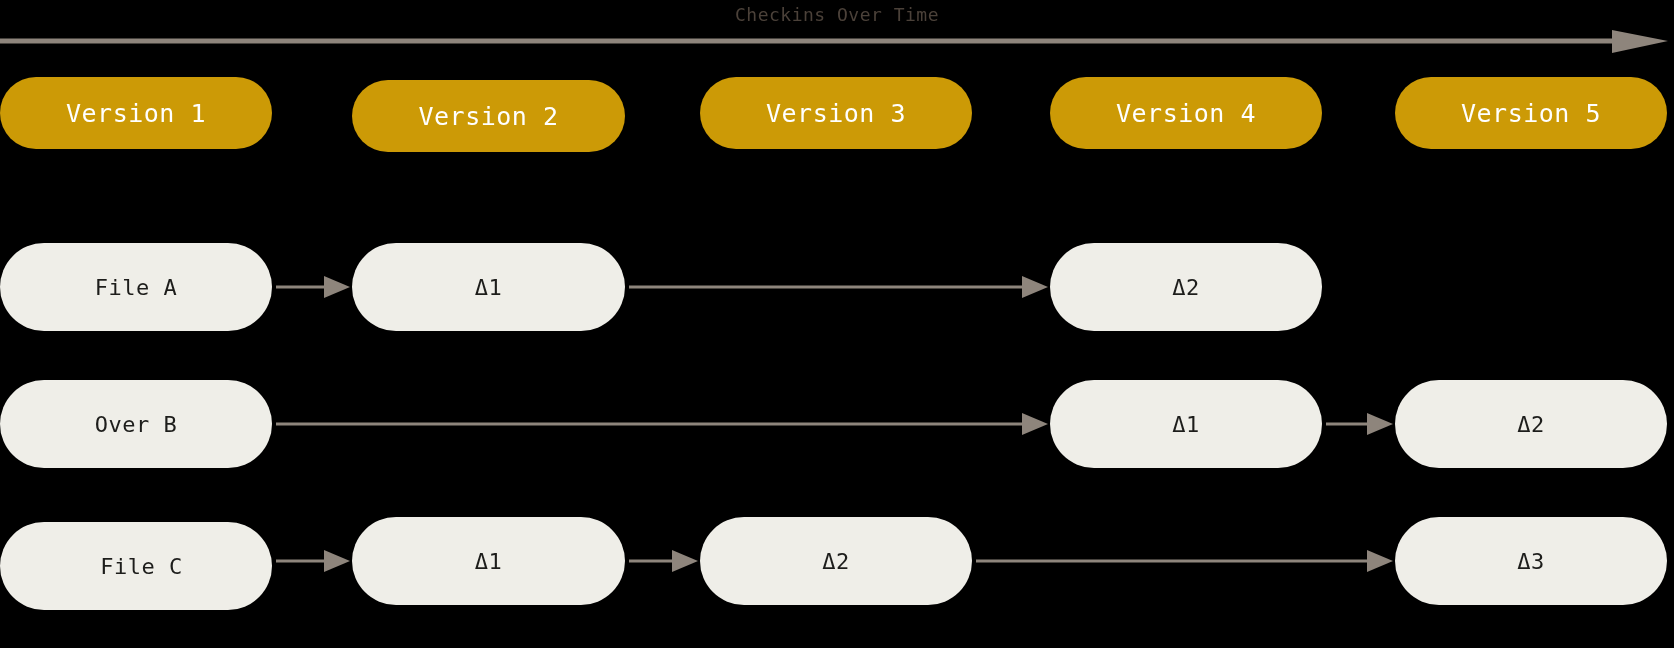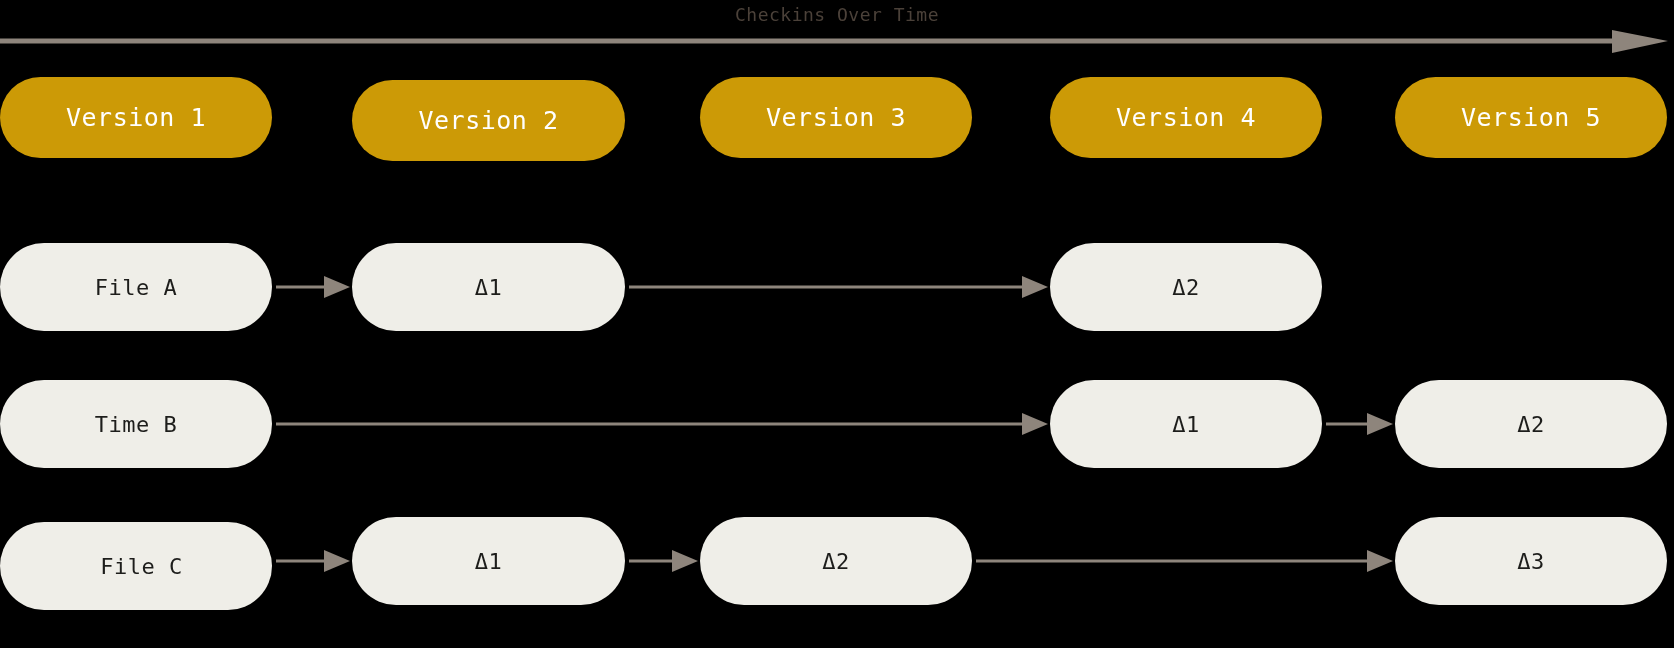--- a/index.html
+++ b/index.html
@@ -54,21 +54,21 @@
     font-family: "DejaVu Sans Mono", "Liberation Mono", monospace;
     white-space: pre;
     box-sizing: border-box;
   }
 
   .pill-version {
     background: #cc9a06;
     color: #ffffff;
     font-size: 25px;
     letter-spacing: 0.5px;
-    height: 81px;
+    height: 72px;
   }
 
   .pill-file {
     background: #efeee8;
     color: #1d1d1b;
     font-size: 22px;
     letter-spacing: 0.5px;
     height: 88px;
   }
 
@@ -115,21 +115,21 @@
       <line x1="629" y1="561" x2="677" y2="561" stroke="#8e857c" stroke-width="3"></line>
       <polygon points="672,550 698,561 672,572" fill="#8e857c"></polygon>
       <line x1="976" y1="561" x2="1372" y2="561" stroke="#8e857c" stroke-width="3"></line>
       <polygon points="1367,550 1393,561 1367,572" fill="#8e857c"></polygon>
     </svg>
 
   <div id="row-layer">
       <div class="pill pill-file" style="left: 0px; top: 243px; width: 272px;"><span>File A</span></div>
       <div class="pill pill-file" style="left: 352px; top: 243px; width: 273px;"><span>Δ1</span></div>
       <div class="pill pill-file" style="left: 1050px; top: 243px; width: 272px;"><span>Δ2</span></div>
-      <div class="pill pill-file" style="left: 0px; top: 380px; width: 272px;"><span>Time B</span></div>
+      <div class="pill pill-file" style="left: 0px; top: 380px; width: 272px;"><span>Over B</span></div>
       <div class="pill pill-file" style="left: 1050px; top: 380px; width: 272px;"><span>Δ1</span></div>
       <div class="pill pill-file" style="left: 1395px; top: 380px; width: 272px;"><span>Δ2</span></div>
       <div class="pill pill-file" style="left: 0px; top: 522px; width: 272px; padding-left: 11px;"><span>File C</span></div>
       <div class="pill pill-file" style="left: 352px; top: 517px; width: 273px;"><span>Δ1</span></div>
       <div class="pill pill-file" style="left: 700px; top: 517px; width: 272px;"><span>Δ2</span></div>
       <div class="pill pill-file" style="left: 1395px; top: 517px; width: 272px; text-align: right;"><span>Δ3</span></div>
     </div>
 
 </div>
 

